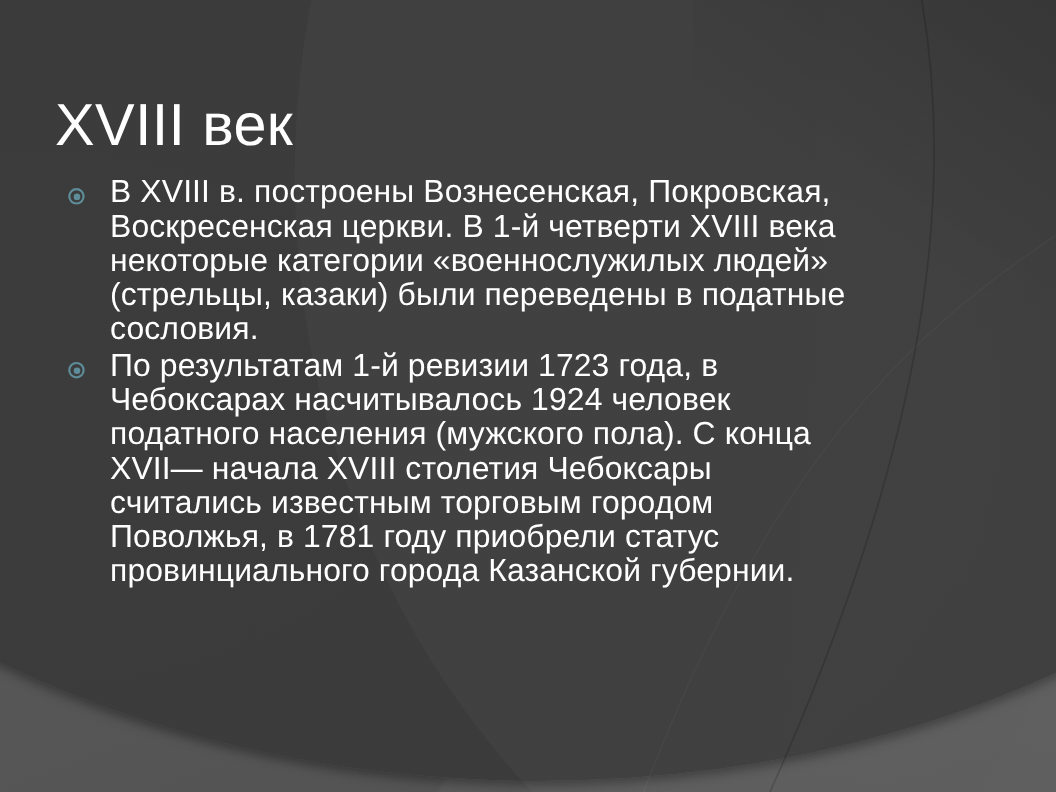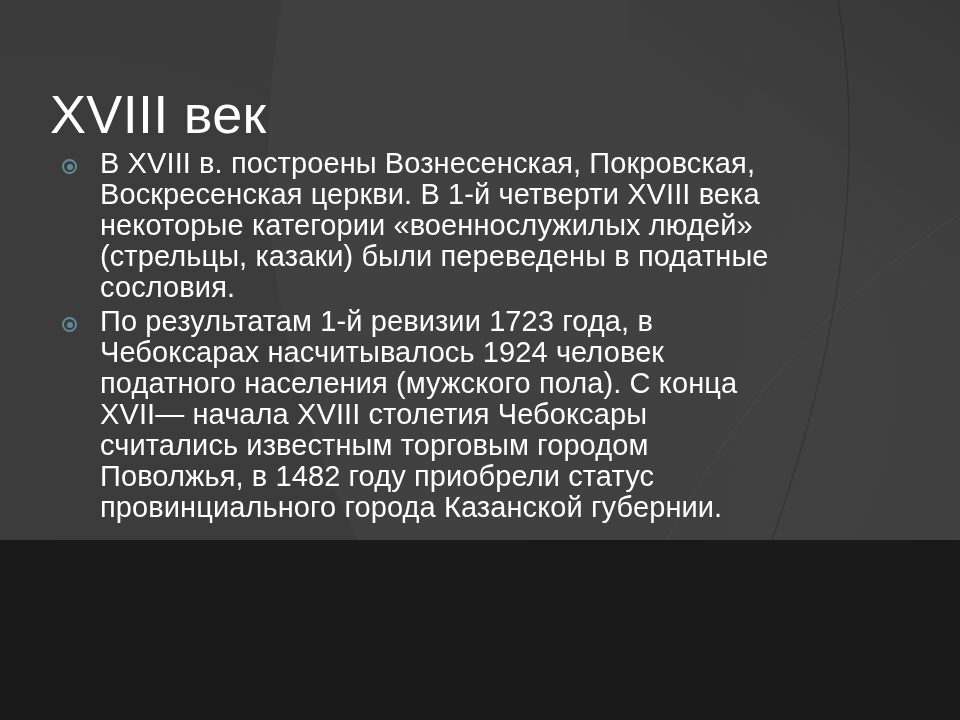--- a/index.html
+++ b/index.html
@@ -7,21 +7,21 @@
     padding: 0;
     background: #1a1a1a;
   }
   body {
     font-family: "Liberation Sans", sans-serif;
   }
 
   .slide {
     position: relative;
     width: 960px;
-    height: 540px;
+    height: 720px;
     overflow: hidden;
     background: #be185d;
   }
 
   
   .bg-layer {
     position: absolute;
     pointer-events: none;
   }
 
@@ -86,21 +86,21 @@
     font-size: 54px;
     font-weight: normal;
     line-height: 1.12;
     letter-spacing: 0.3px;
     white-space: pre;
   }
 
   .body-block {
     position: absolute;
     left: 62px;
-    top: 148px;
+    top: 160px;
     width: 800px;
   }
 
   .bullet-row {
     display: flex;
     align-items: flex-start;
     margin-bottom: 3px;
   }
 
   .bullet-marker {
@@ -176,20 +176,20 @@
 
       <div class="bullet-row">
         <span class="bullet-marker">
           <span class="bullet-dot"></span>
         </span>
         <span class="bullet-text">По результатам 1-й ревизии 1723 года, в
 Чебоксарах насчитывалось 1924 человек
 податного населения (мужского пола). С конца
 XVII— начала XVIII столетия Чебоксары
 считались известным торговым городом
-Поволжья, в 1482 году приобрели статус
+Поволжья, в 1781 году приобрели статус
 провинциального города Казанской губернии.</span>
       </div>
 
 
     </div>
   </div>
 </div>
 
 </body></html>

